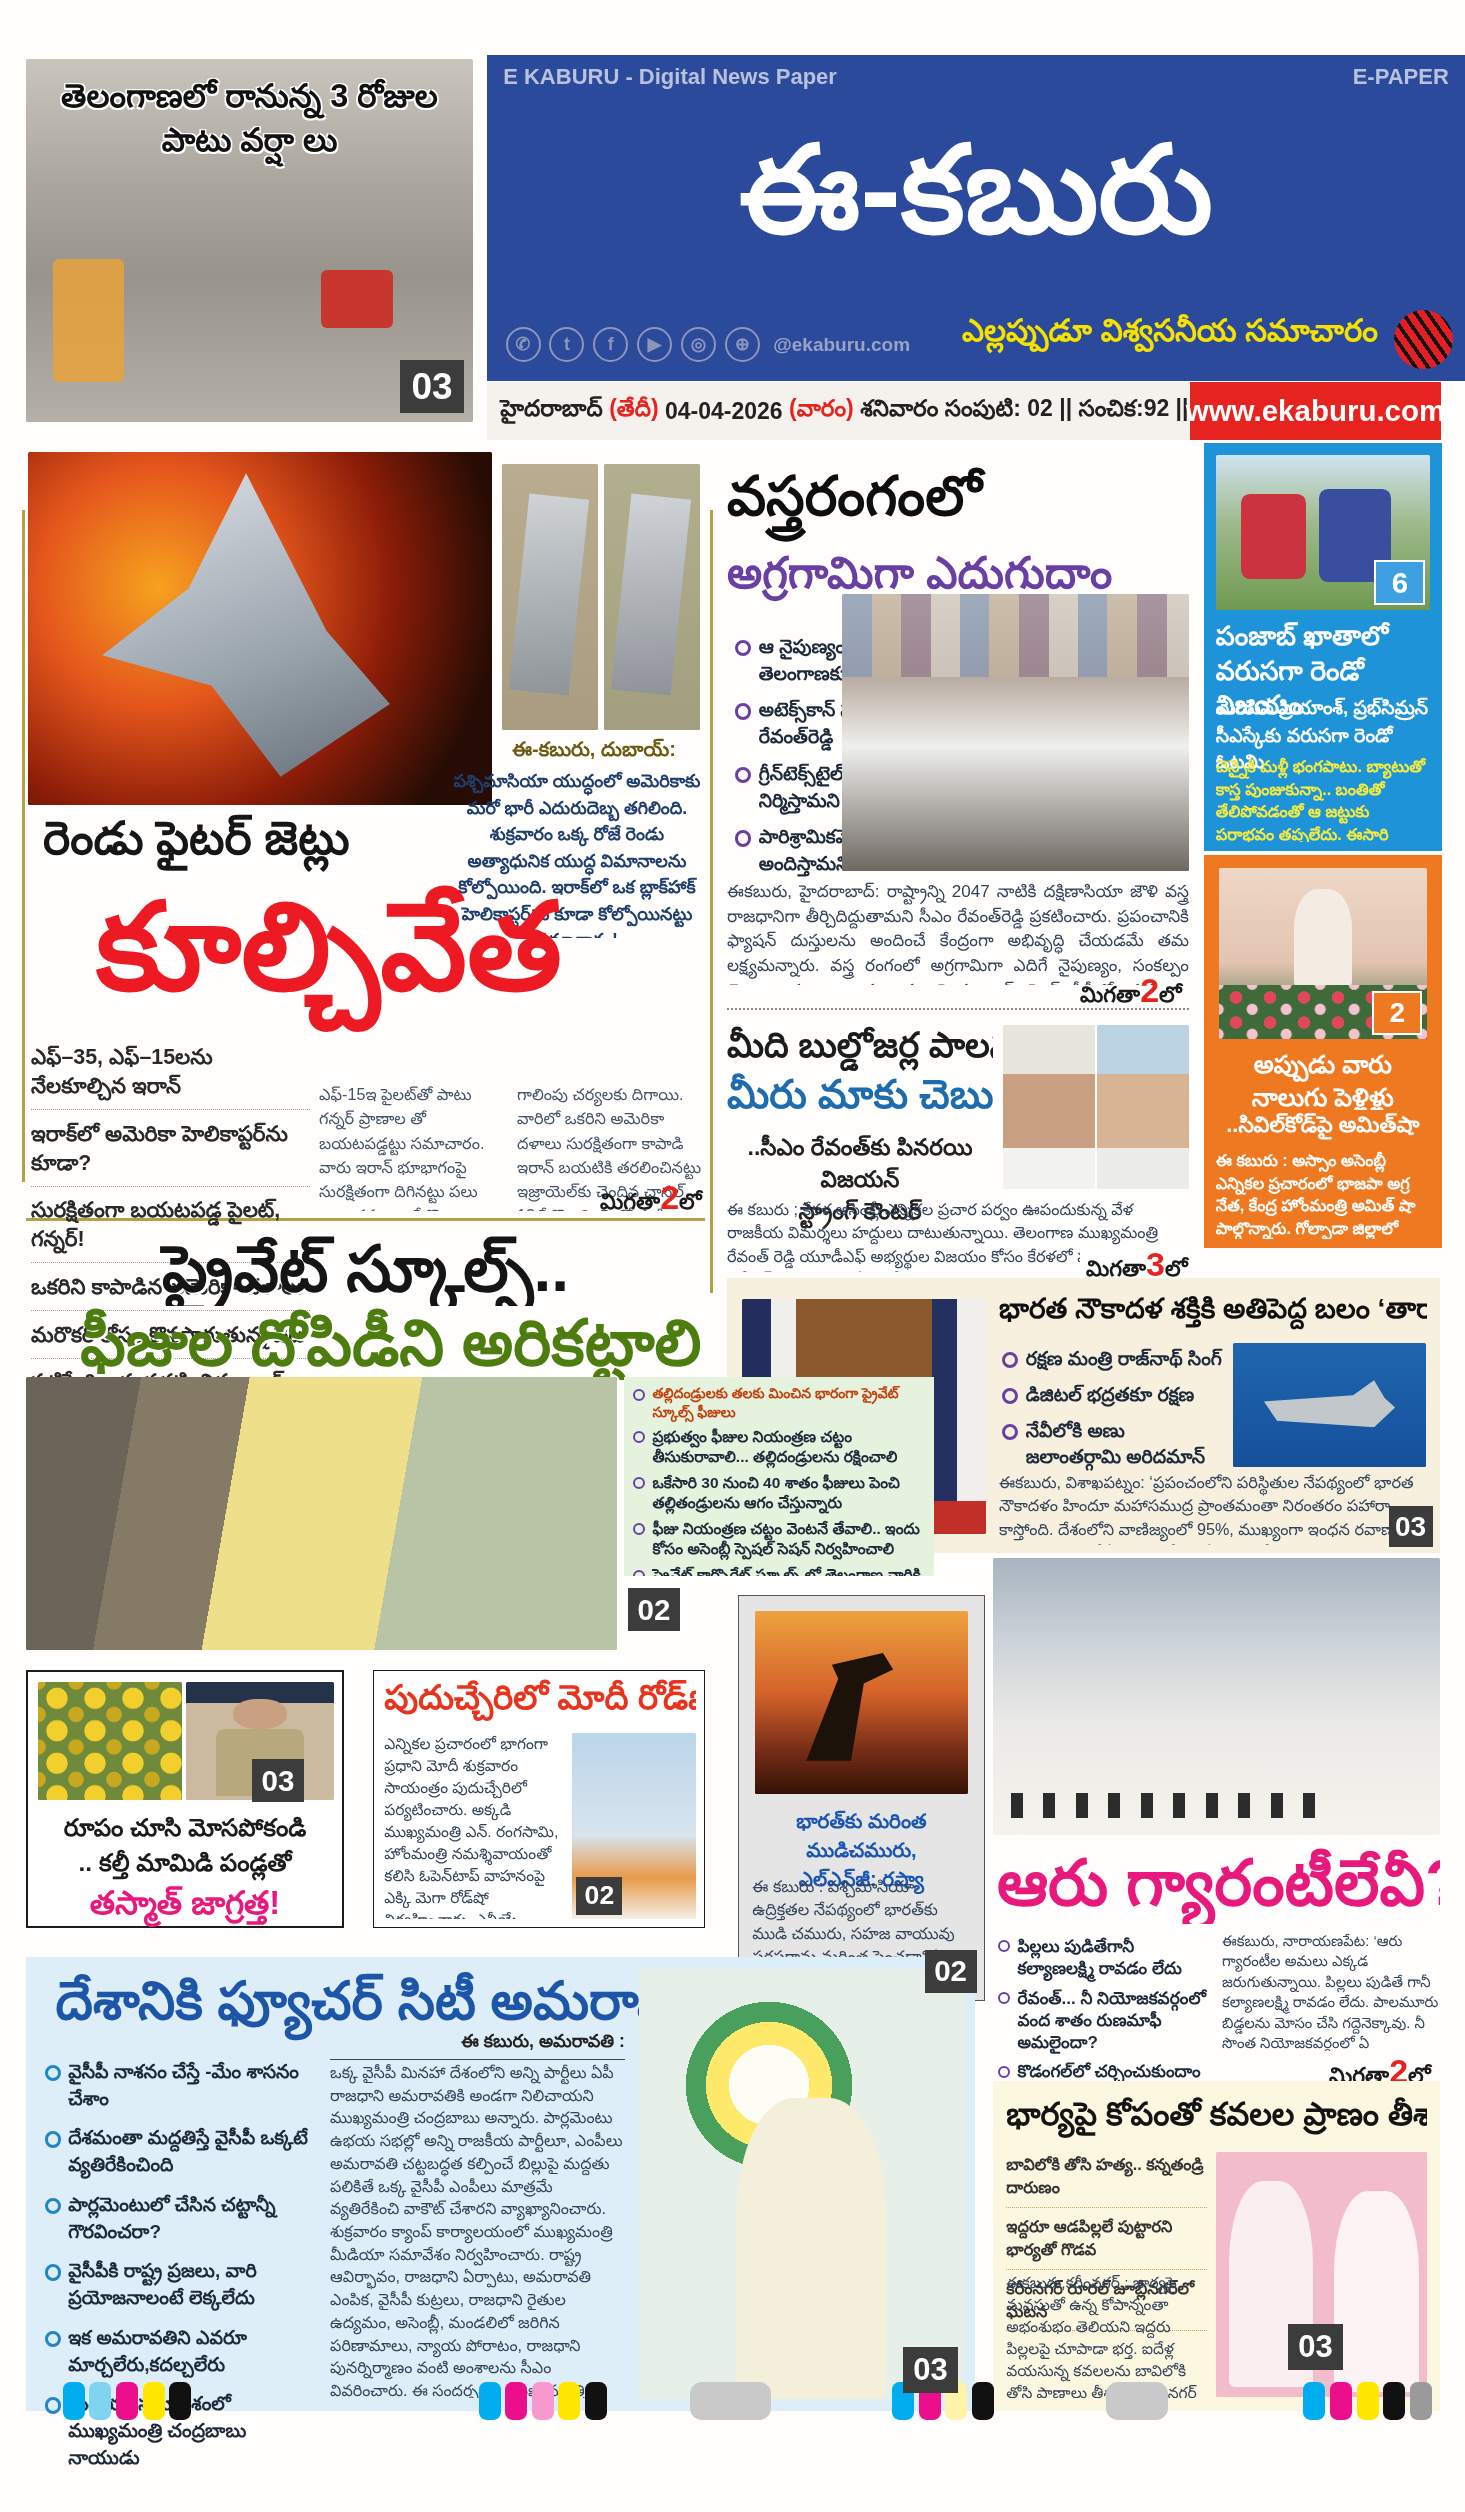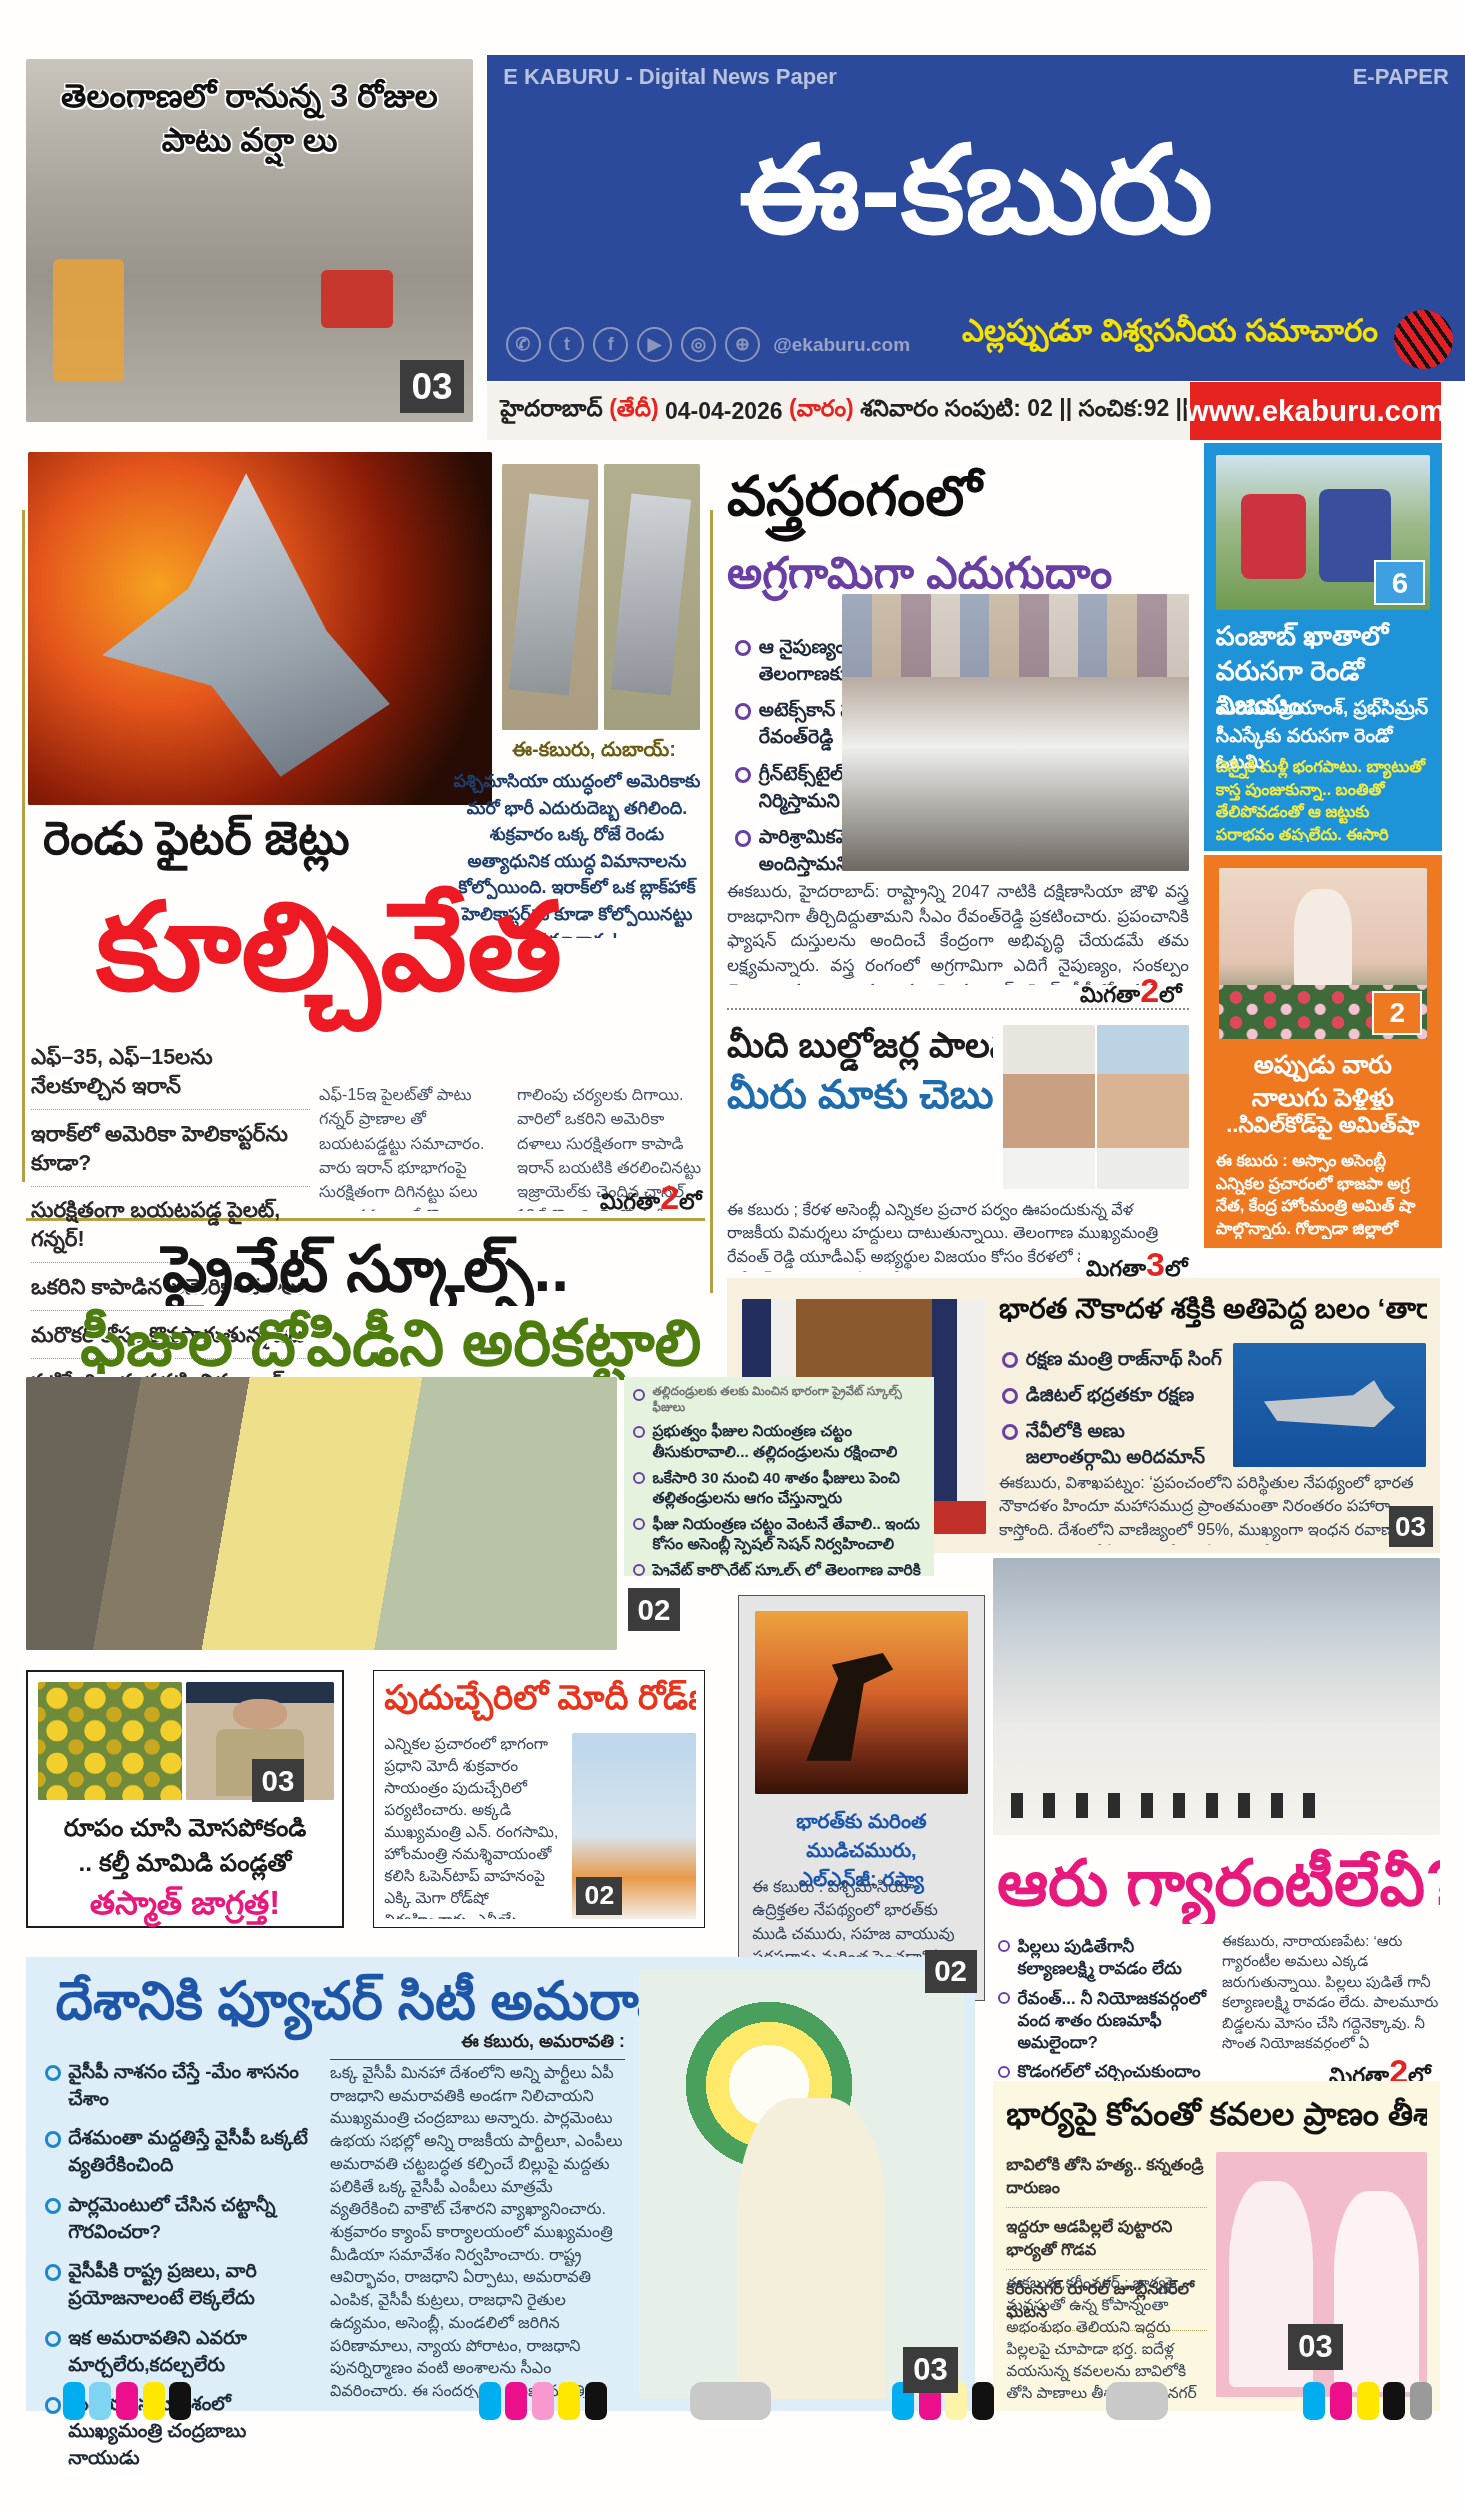--- a/index.html
+++ b/index.html
@@ -149,20 +149,24 @@
   </div>
   <div class="photo ph-textile" style="left:842px;top:594px;width:347px;height:277px;"></div>
   <div class="abs clip" style="left:727px;top:880px;width:462px;height:105px;font-size:17px;line-height:1.45;color:#33435a;text-align:justify;">ఈకబురు, హైదరాబాద్: రాష్ట్రాన్ని 2047 నాటికి దక్షిణాసియా జౌళి వస్త్ర రాజధానిగా తీర్చిదిద్దుతామని సీఎం రేవంత్‌రెడ్డి ప్రకటించారు. ప్రపంచానికి ఫ్యాషన్ దుస్తులను అందించే కేంద్రంగా అభివృద్ధి చేయడమే తమ లక్ష్యమన్నారు. వస్త్ర రంగంలో అగ్రగామిగా ఎదిగే నైపుణ్యం, సంకల్పం తెలంగాణకు ఉన్నాయన్నారు. హైదరాబాద్ హెచ్ఐసీసీలో శుక్రవారం జరిగిన ఆసియా జౌళి సదస్సు (అటెక్స్‌కాన్) 2026ను ఆయన మంత్రులు దుద్దిళ్ల శ్రీధర్‌బాబు, తుమ్మల నాగేశ్వరరావుతో కలిసి ప్రారంభించి మాట్లాడారు. అత్యుత్తమ విధానాలు, మానవ వనరులతో ప్రపంచానికే ఆదర్శంగా నిలిచే జౌళి, పర్యావరణ వ్యవస్థను రాష్ట్రంలో నిర్మిస్తామని, గ్రీన్‌టెక్స్‌టైల్ హబ్‌లను ఏర్పాటు చేస్తామని సీఎం వెల్లడించారు. ఈ పురోగతిలో వస్త్ర పరిశ్రమల యాజమాన్యాలు భాగస్వాములు కావాలని కోరారు.</div>
   <span class="more abs" style="left:1080px;top:973px;">
     <span>మిగతా</span><b>2</b><span>లో</span>
   </span>
   <div class="abs" style="left:727px;top:1008px;width:462px;border-top:2.2px dotted #8a8a8a;"></div>
 
   <div class="abs clip" style="left:727px;top:1025px;width:266px;height:46px;font-size:35px;font-weight:bold;color:#1c1c1c;white-space:nowrap;">మీది బుల్డోజర్ల పాలన..</div>
   <div class="abs clip" style="left:727px;top:1072px;width:266px;height:53px;font-size:40px;font-weight:bold;color:#1e6cb0;white-space:nowrap;">మీరు మాకు చెబుతారా..?</div>
+  <div class="abs" style="left:727px;top:1131px;width:266px;text-align:center;font-size:23px;font-weight:bold;color:#222;line-height:1.4;">
+    <div>..సీఎం రేవంత్‌కు పినరయి విజయన్</div>
+    <div>స్ట్రాంగ్ కౌంటర్</div>
+  </div>
   <div class="photo ph-face1" style="left:1003px;top:1025px;width:92px;height:164px;"></div>
   <div class="photo ph-face2" style="left:1097px;top:1025px;width:92px;height:164px;"></div>
   <div class="abs clip" style="left:727px;top:1198px;width:462px;height:74px;font-size:16.2px;line-height:1.45;color:#33435a;">ఈ కబురు ; కేరళ అసెంబ్లీ ఎన్నికల ప్రచార పర్వం ఊపందుకున్న వేళ రాజకీయ విమర్శలు హద్దులు దాటుతున్నాయి. తెలంగాణ ముఖ్యమంత్రి రేవంత్ రెడ్డి యూడీఎఫ్ అభ్యర్థుల విజయం కోసం కేరళలో పర్యటిస్తూ ఎల్డీఎఫ్ ప్రభుత్వంపై చేసిన తీవ్ర వ్యాఖ్యలు పెను దుమారం రేపాయి. ప్రధాని నరేంద్ర మోడీకి కేరళ సీఎం పినరయి విజయన్ అత్యంత సన్నిహితుడంటూ రేవంత్ సంబోధించారు.</div>
   <span class="more abs" style="left:1080px;top:1247px;background:#fff;padding-left:5.9px;">
     <span>మిగతా</span><b>3</b><span>లో</span>
   </span>
 
   <div class="abs" style="left:1204px;top:443px;width:238px;height:408px;background:#1f93d8;">
     <div class="photo ph-cricket" style="left:11.8px;top:11.8px;width:214px;height:155px;">
       <div class="badge" style="right:4.4px;bottom:4.4px;width:47px;height:41px;background:#3ea0e0;border:2.2px solid #fff;font-size:29.5px;">6</div>
@@ -208,21 +212,21 @@
     <div class="abs clip" style="left:272px;top:193px;width:428px;height:74px;font-size:16.2px;line-height:1.45;color:#33435a;">ఈకబురు, విశాఖపట్నం: ‘ప్రపంచంలోని పరిస్థితుల నేపథ్యంలో భారత నౌకాదళం హిందూ మహాసముద్ర ప్రాంతమంతా నిరంతరం పహారా కాస్తోంది. దేశంలోని వాణిజ్యంలో 95%, ముఖ్యంగా ఇంధన రవాణా సముద్రమార్గంలోనే జరుగుతోంది. దేశరక్షణతో పాటు సముద్ర వాణిజ్యం ఎదుర్కొంటున్న భద్రతాపరమైన సవాళ్లను</div>
     <div class="badge" style="right:7.4px;bottom:5.9px;width:44px;height:41px;font-size:28px;">03</div>
   </div>
 
   <div class="abs clip" style="left:29.5px;top:1232px;width:672px;height:74px;text-align:center;font-size:64px;font-weight:bold;color:#151515;white-space:nowrap;text-shadow:2.2px 2.2px 0 #fff;">ప్రైవేట్ స్కూల్స్..</div>
   <div class="abs clip" style="left:29.5px;top:1306px;width:672px;height:74px;text-align:right;font-size:64px;font-weight:bold;color:#4d7c0f;white-space:nowrap;text-shadow:2.2px 2.2px 0 #fff;">ఫీజుల దోపిడీని అరికట్టాలి</div>
   <div class="photo ph-kavitha" style="left:26px;top:1377px;width:591px;height:273px;"></div>
   <div class="abs" style="left:624px;top:1377px;width:310px;height:199px;background:#e4f2de;overflow:hidden;padding:7.4px 8.9px;box-sizing:border-box;">
     <div class="bul" style="margin-bottom:5.9px;">
         <span class="ring" style="border-width:2.2px;width:8.1px;height:8.1px;margin-top:4.4px;"></span>
-        <span style="font-size:12px;color:#737373;line-height:1.3;">తల్లిదండ్రులకు తలకు మించిన భారంగా ప్రైవేట్ స్కూల్స్ ఫీజులు</span>
+        <span style="font-size:14px;color:#c2410c;line-height:1.3;">తల్లిదండ్రులకు తలకు మించిన భారంగా ప్రైవేట్ స్కూల్స్ ఫీజులు</span>
       </div>
     <div class="bul" style="margin-bottom:5.9px;">
         <span class="ring" style="border-width:2.2px;width:8.1px;height:8.1px;margin-top:4.4px;"></span>
         <span style="font-size:15.5px;color:#1e2a3a;line-height:1.3;">ప్రభుత్వం ఫీజుల నియంత్రణ చట్టం తీసుకురావాలి... తల్లిదండ్రులను రక్షించాలి</span>
       </div>
     <div class="bul" style="margin-bottom:5.9px;">
         <span class="ring" style="border-width:2.2px;width:8.1px;height:8.1px;margin-top:4.4px;"></span>
         <span style="font-size:15.5px;color:#1e2a3a;line-height:1.3;">ఒకేసారి 30 నుంచి 40 శాతం ఫీజులు పెంచి తల్లితండ్రులను ఆగం చేస్తున్నారు</span>
       </div>
     <div class="bul" style="margin-bottom:5.9px;">

